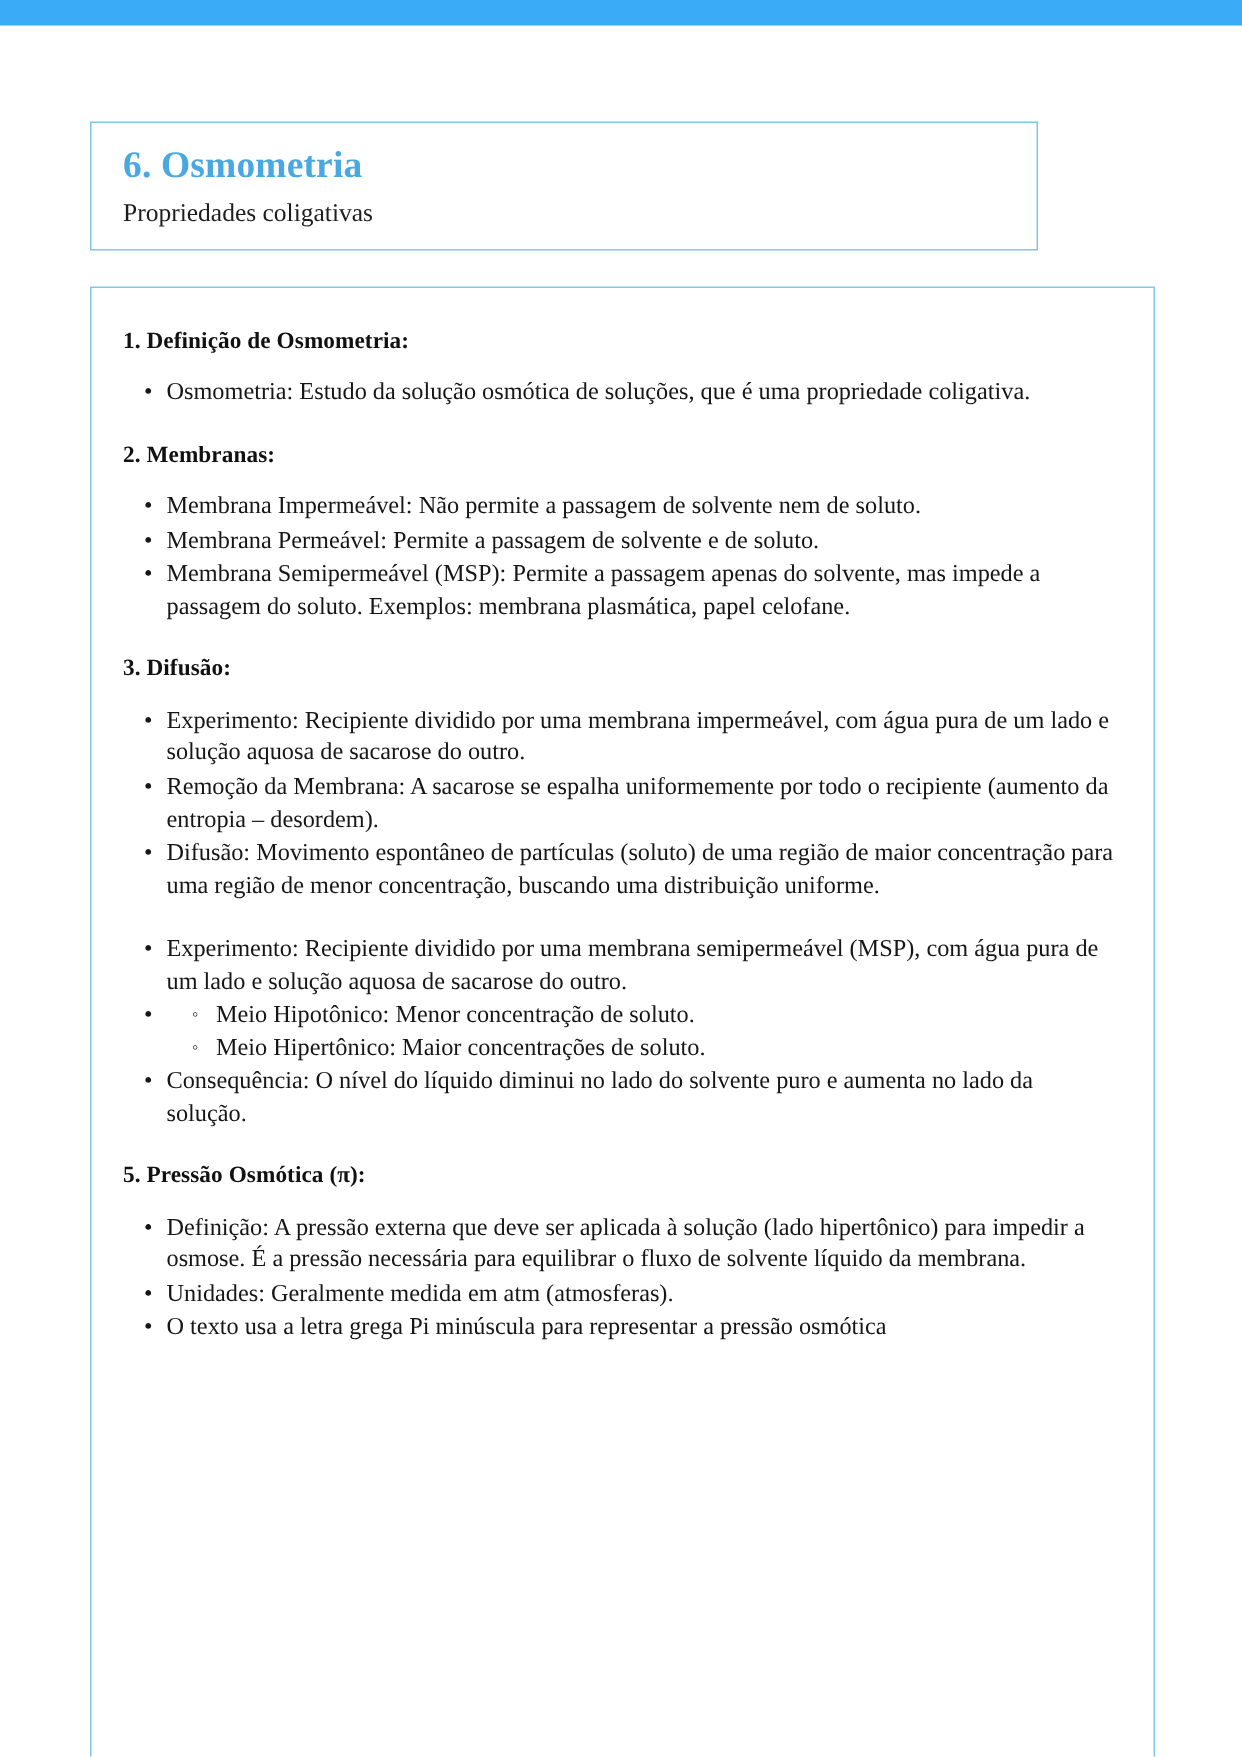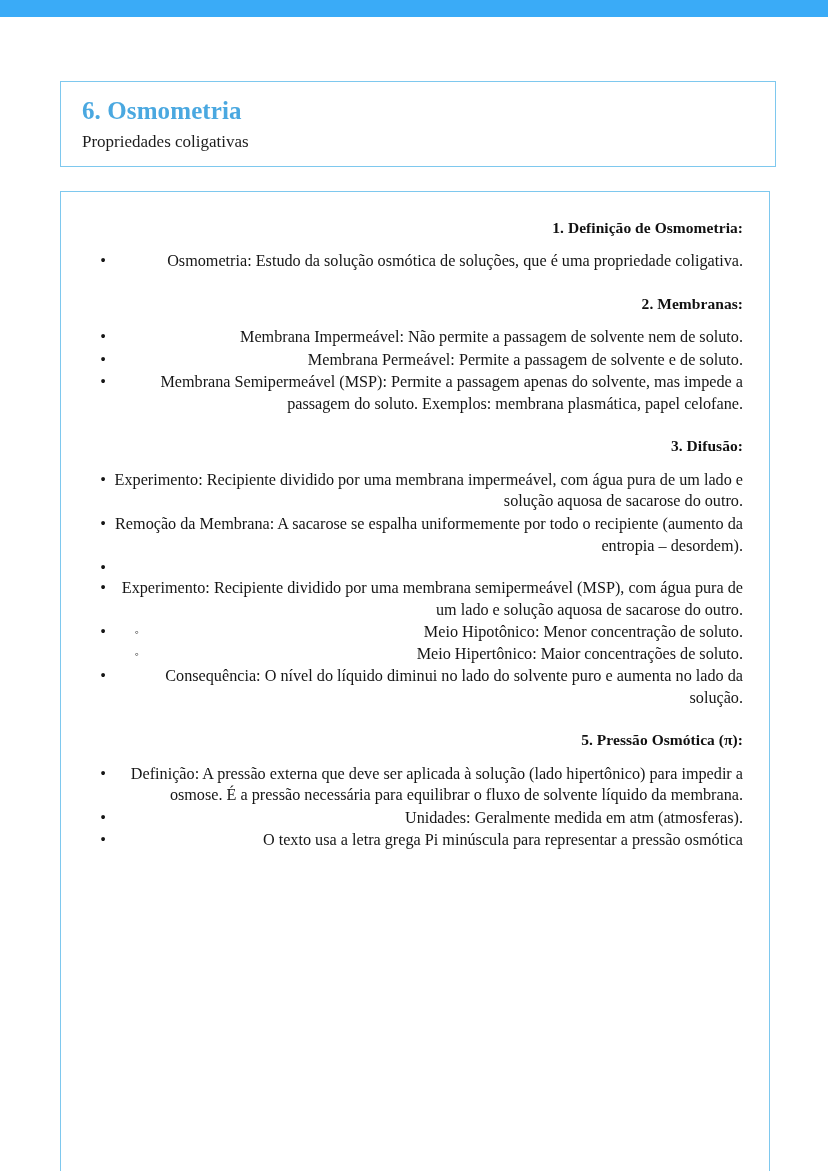--- a/index.html
+++ b/index.html
@@ -40,21 +40,21 @@
   .card {
     position: absolute;
     box-sizing: border-box;
     background: #ffffff;
     border: 1.5px solid #7ec8ee;
   }
 
   #title-card {
     left: 60px;
     top: 64px;
-    width: 716px;
+    width: 632px;
     height: 86px;
     padding: 14px 28px 0 21px;
   }
 
   #content-card {
     left: 60px;
     top: 174px;
     width: 710px;
     height: 1010px;
     padding: 26px 26px 0 21px;
@@ -74,21 +74,20 @@
     margin: 6px 0 0 0;
     font-size: 17px;
     font-weight: 400;
     line-height: 1.2;
     color: #1d1d1d;
   }
 
   
   .section {
     margin: 0;
-    text-align: right;
   }
 
   .section + .section {
     margin-top: 21px;
   }
 
   .section-heading {
     margin: 0 0 0 0;
     font-size: 15.5px;
     font-weight: 700;
@@ -176,21 +175,21 @@
             <li><span class="bullet-dot">•</span><span class="li-text">Membrana Impermeável: Não permite a passagem de solvente nem de soluto.</span></li>
             <li><span class="bullet-dot">•</span><span class="li-text">Membrana Permeável: Permite a passagem de solvente e de soluto.</span></li>
             <li><span class="bullet-dot">•</span><span class="li-text">Membrana Semipermeável (MSP): Permite a passagem apenas do solvente, mas impede a passagem do soluto. Exemplos: membrana plasmática, papel celofane.</span></li>
           </ul>
         </div>
         <div class="section">
           <div class="section-heading">3. Difusão:</div>
           <ul class="bullets">
             <li><span class="bullet-dot">•</span><span class="li-text">Experimento: Recipiente dividido por uma membrana impermeável, com água pura de um lado e solução aquosa de sacarose do outro.</span></li>
             <li><span class="bullet-dot">•</span><span class="li-text">Remoção da Membrana: A sacarose se espalha uniformemente por todo o recipiente (aumento da entropia – desordem).</span></li>
-            <li><span class="bullet-dot">•</span></li>
+            <li><span class="bullet-dot">•</span><span class="li-text">Difusão: Movimento espontâneo de partículas (soluto) de uma região de maior concentração para uma região de menor concentração, buscando uma distribuição uniforme.</span></li>
           </ul>
         </div>
         <div class="section">
           <ul class="bullets">
             <li><span class="bullet-dot">•</span><span class="li-text">Experimento: Recipiente dividido por uma membrana semipermeável (MSP), com água pura de um lado e solução aquosa de sacarose do outro.</span></li>
             <li><span class="bullet-dot">•</span><ul class="subbullets">
                 <li><span class="bullet-ring">◦</span><span class="li-text">Meio Hipotônico: Menor concentração de soluto.</span></li>
                 <li><span class="bullet-ring">◦</span><span class="li-text">Meio Hipertônico: Maior concentrações de soluto.</span></li>
               </ul></li>
             <li><span class="bullet-dot">•</span><span class="li-text">Consequência: O nível do líquido diminui no lado do solvente puro e aumenta no lado da solução.</span></li>

